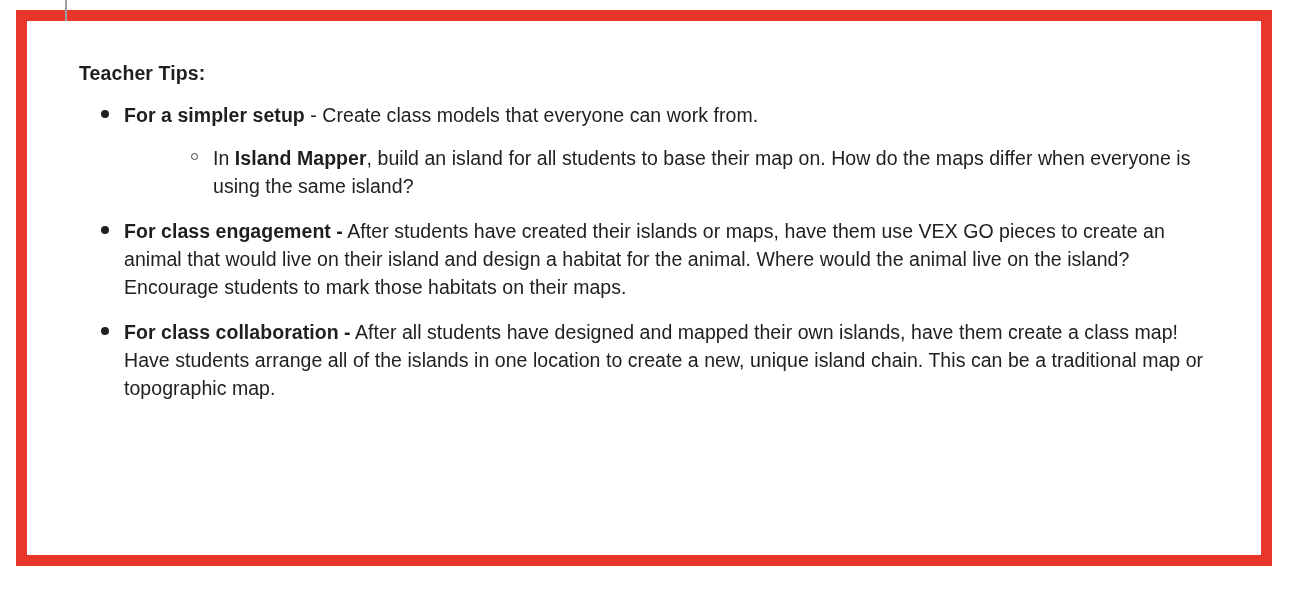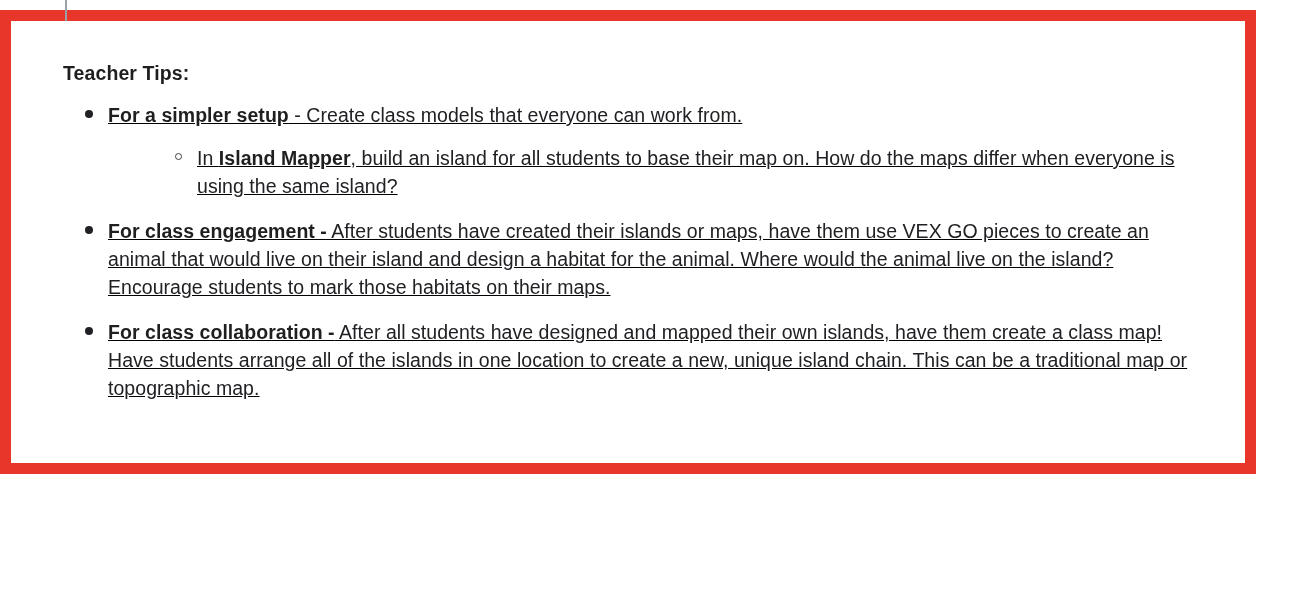--- a/index.html
+++ b/index.html
@@ -28,24 +28,24 @@
     left: 65px;
     top: 0px;
     width: 2px;
     height: 21px;
     background: #9aa0a6;
     z-index: 5;
   }
 
   .tips-callout {
     position: absolute;
-    left: 0;
+    left: 16px;
     top: 10px;
     width: 1256px;
-    height: 464px;
+    height: 556px;
     box-sizing: border-box;
     border: 11px solid #e8372a;
     background: #ffffff;
   }
 
   .callout-inner {
     padding: 38px 40px 0 52px;
   }
 
   .tips-heading {
@@ -65,21 +65,20 @@
   ul.lvl2 {
     list-style: none;
     margin: 12px;
     padding: 0;
   }
 
   li.tip {
     position: relative;
     padding-left: 45px;
     margin-bottom: 17px;
-    text-decoration: underline;
   }
   li.tip:last-child { margin-bottom: 0; }
 
   li.tip > .marker {
     position: absolute;
     left: 22px;
     top: 9px;
     width: 8px;
     height: 8px;
     border-radius: 50%;

